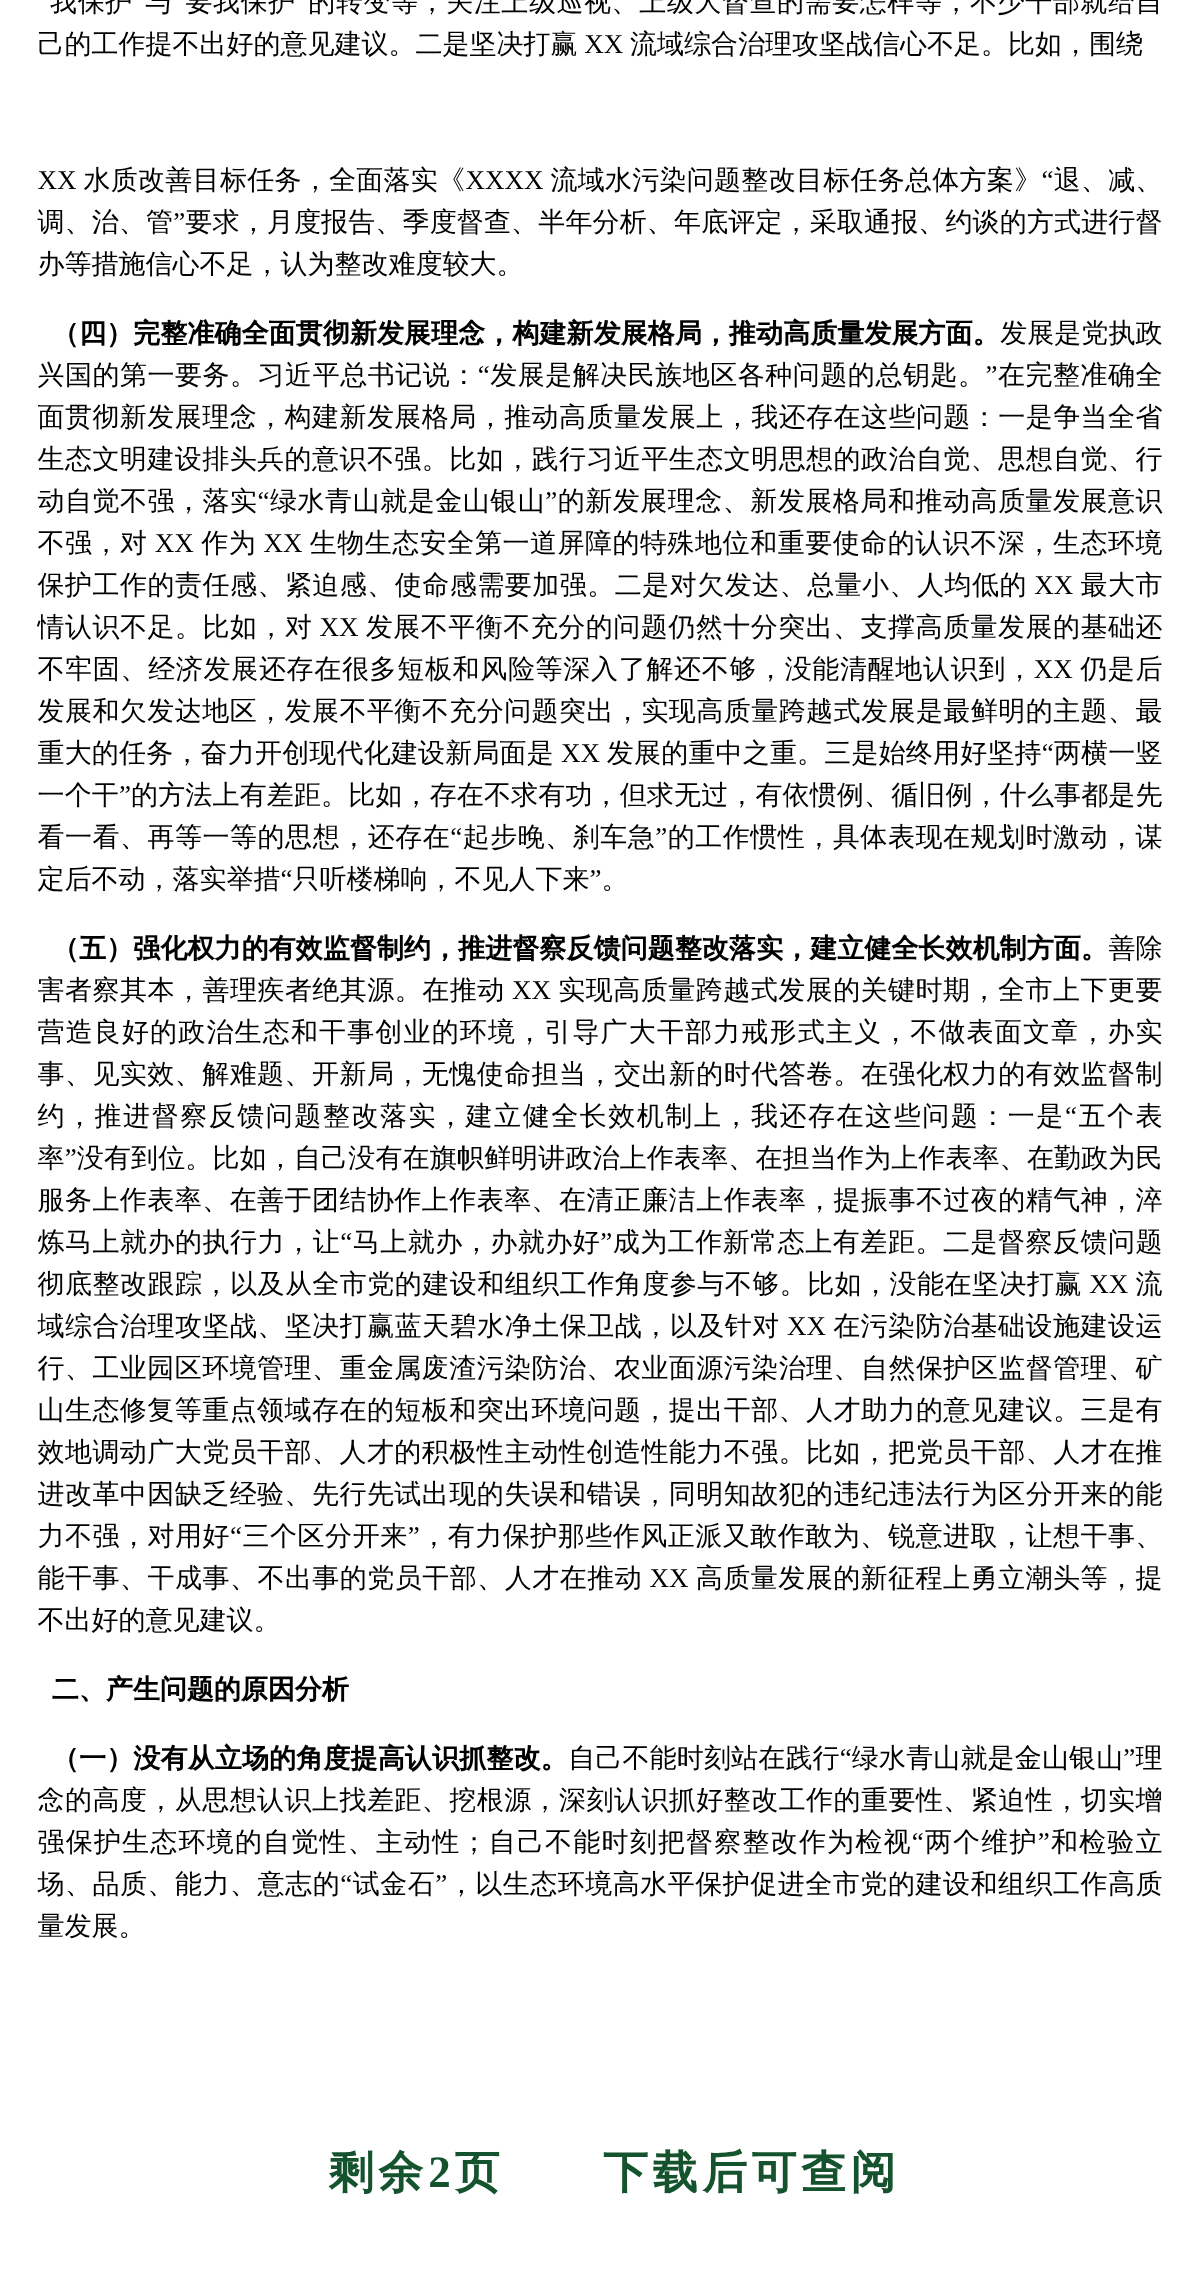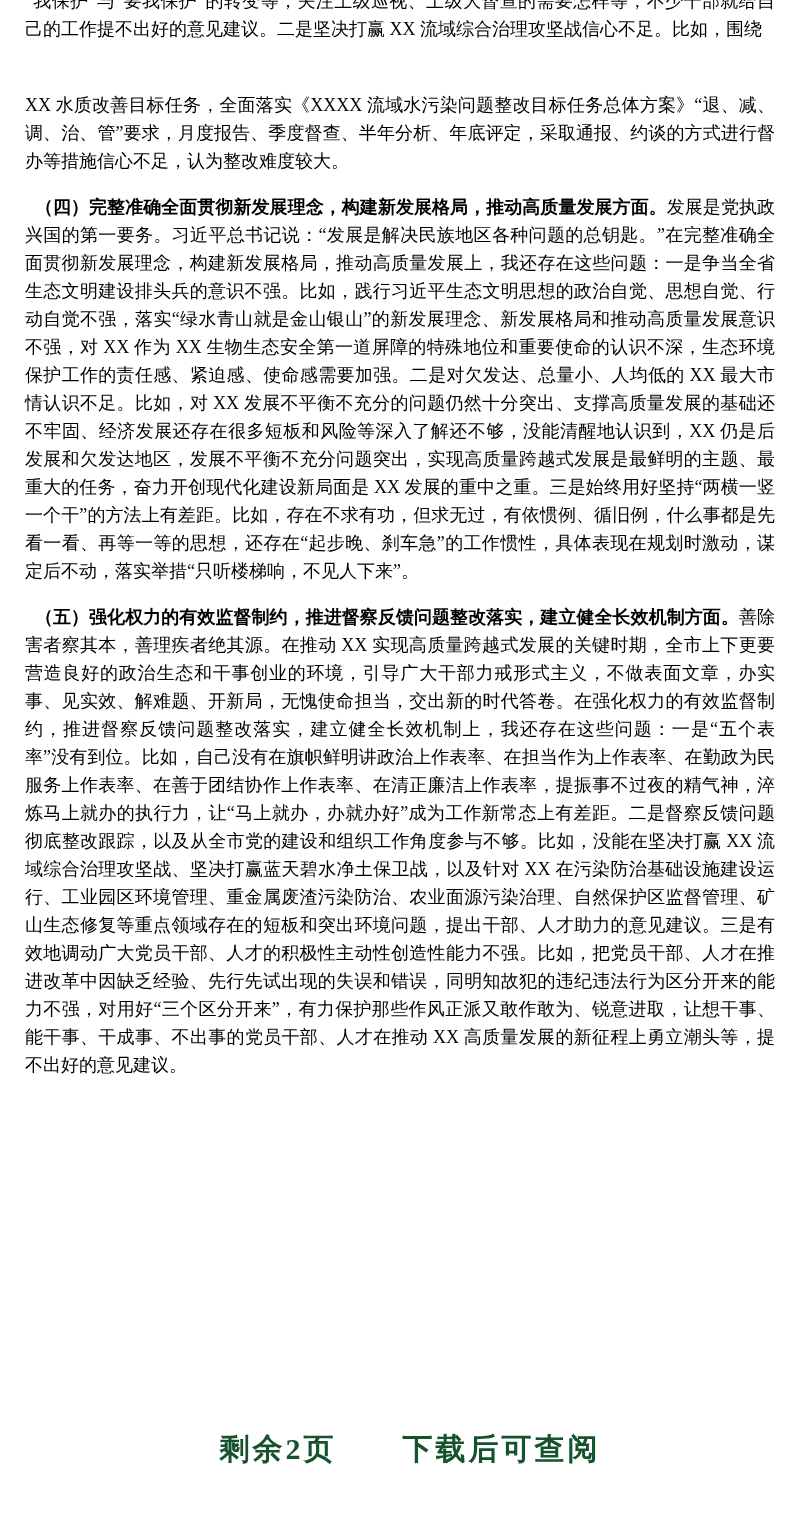--- a/index.html
+++ b/index.html
@@ -18,21 +18,21 @@
   }
   .para {
     font-size: 18px;
     line-height: 28px;
     text-align: justify;
     word-break: break-all;
     margin-top: 18px;
   }
   .para .lead { font-weight: 700; }
   .clip-top { margin-top: -13px; }
-  .gap-before { margin-top: 48px; }
+  .gap-before { margin-top: 63px; }
   .indent { text-indent: 0.55em; }
   .footer-notice {
     position: absolute;
     top: 1430px;
     left: 0;
     width: 800px;
     text-align: center;
     font-size: 30px;
     line-height: 38px;
     font-weight: 700;
@@ -45,18 +45,20 @@
 <div class="doc">
 
   <p class="para clip-top"><span class="lead"></span><span>“我保护”与“要我保护”的转变等，关注上级巡视、上级大督查的需要怎样等，不少干部就给自己的工作提不出好的意见建议。二是坚决打赢 XX 流域综合治理攻坚战信心不足。比如，围绕</span></p>
 
   <p class="para gap-before"><span class="lead"></span><span>XX 水质改善目标任务，全面落实《XXXX 流域水污染问题整改目标任务总体方案》“退、减、调、治、管”要求，月度报告、季度督查、半年分析、年底评定，采取通报、约谈的方式进行督办等措施信心不足，认为整改难度较大。</span></p>
 
   <p class="para indent"><span class="lead">（四）完整准确全面贯彻新发展理念，构建新发展格局，推动高质量发展方面。</span><span>发展是党执政兴国的第一要务。习近平总书记说：“发展是解决民族地区各种问题的总钥匙。”在完整准确全面贯彻新发展理念，构建新发展格局，推动高质量发展上，我还存在这些问题：一是争当全省生态文明建设排头兵的意识不强。比如，践行习近平生态文明思想的政治自觉、思想自觉、行动自觉不强，落实“绿水青山就是金山银山”的新发展理念、新发展格局和推动高质量发展意识不强，对 XX 作为 XX 生物生态安全第一道屏障的特殊地位和重要使命的认识不深，生态环境保护工作的责任感、紧迫感、使命感需要加强。二是对欠发达、总量小、人均低的 XX 最大市情认识不足。比如，对 XX 发展不平衡不充分的问题仍然十分突出、支撑高质量发展的基础还不牢固、经济发展还存在很多短板和风险等深入了解还不够，没能清醒地认识到，XX 仍是后发展和欠发达地区，发展不平衡不充分问题突出，实现高质量跨越式发展是最鲜明的主题、最重大的任务，奋力开创现代化建设新局面是 XX 发展的重中之重。三是始终用好坚持“两横一竖一个干”的方法上有差距。比如，存在不求有功，但求无过，有依惯例、循旧例，什么事都是先看一看、再等一等的思想，还存在“起步晚、刹车急”的工作惯性，具体表现在规划时激动，谋定后不动，落实举措“只听楼梯响，不见人下来”。</span></p>
 
   <p class="para indent"><span class="lead">（五）强化权力的有效监督制约，推进督察反馈问题整改落实，建立健全长效机制方面。</span><span>善除害者察其本，善理疾者绝其源。在推动 XX 实现高质量跨越式发展的关键时期，全市上下更要营造良好的政治生态和干事创业的环境，引导广大干部力戒形式主义，不做表面文章，办实事、见实效、解难题、开新局，无愧使命担当，交出新的时代答卷。在强化权力的有效监督制约，推进督察反馈问题整改落实，建立健全长效机制上，我还存在这些问题：一是“五个表率”没有到位。比如，自己没有在旗帜鲜明讲政治上作表率、在担当作为上作表率、在勤政为民服务上作表率、在善于团结协作上作表率、在清正廉洁上作表率，提振事不过夜的精气神，淬炼马上就办的执行力，让“马上就办，办就办好”成为工作新常态上有差距。二是督察反馈问题彻底整改跟踪，以及从全市党的建设和组织工作角度参与不够。比如，没能在坚决打赢 XX 流域综合治理攻坚战、坚决打赢蓝天碧水净土保卫战，以及针对 XX 在污染防治基础设施建设运行、工业园区环境管理、重金属废渣污染防治、农业面源污染治理、自然保护区监督管理、矿山生态修复等重点领域存在的短板和突出环境问题，提出干部、人才助力的意见建议。三是有效地调动广大党员干部、人才的积极性主动性创造性能力不强。比如，把党员干部、人才在推进改革中因缺乏经验、先行先试出现的失误和错误，同明知故犯的违纪违法行为区分开来的能力不强，对用好“三个区分开来”，有力保护那些作风正派又敢作敢为、锐意进取，让想干事、能干事、干成事、不出事的党员干部、人才在推动 XX 高质量发展的新征程上勇立潮头等，提不出好的意见建议。</span></p>
 
+  <p class="para indent"><span class="lead">二、产生问题的原因分析</span><span></span></p>
 
+  <p class="para indent"><span class="lead">（一）没有从立场的角度提高认识抓整改。</span><span>自己不能时刻站在践行“绿水青山就是金山银山”理念的高度，从思想认识上找差距、挖根源，深刻认识抓好整改工作的重要性、紧迫性，切实增强保护生态环境的自觉性、主动性；自己不能时刻把督察整改作为检视“两个维护”和检验立场、品质、能力、意志的“试金石”，以生态环境高水平保护促进全市党的建设和组织工作高质量发展。</span></p>
 
 
 </div>
 
 <div class="footer-notice" style="color: #14532d; margin-left: 10px;">剩余2页　　下载后可查阅</div>
 
 </body></html>

